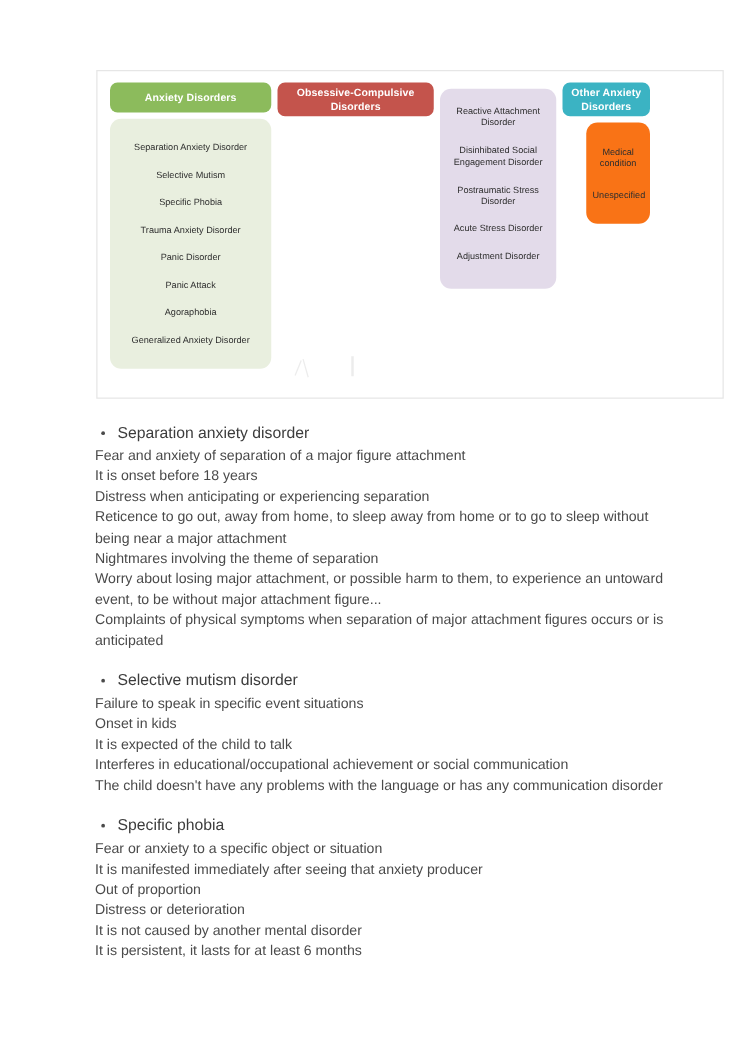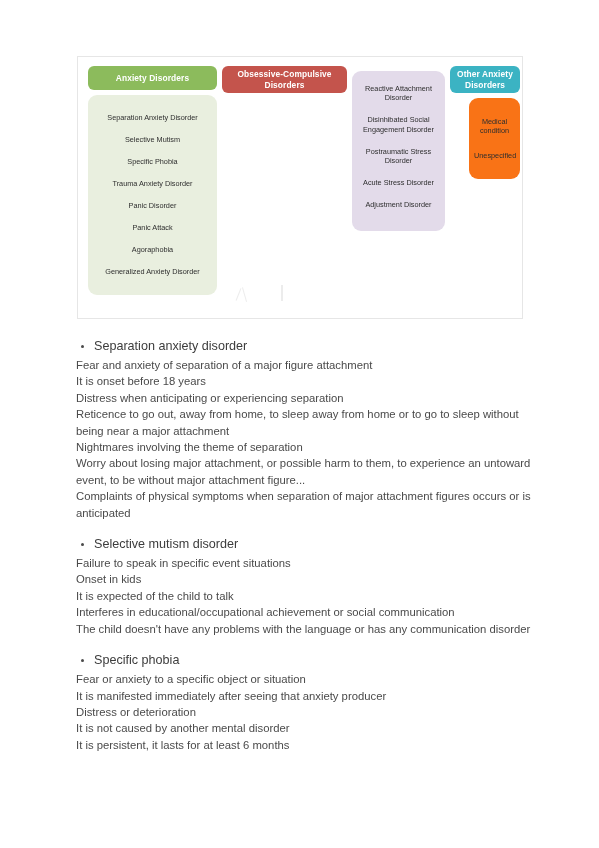--- a/index.html
+++ b/index.html
@@ -14,21 +14,21 @@
     font-family: "Liberation Sans", sans-serif;
     color: #3a3a3a;
     overflow: hidden;
   }
 
   
   #diagram-card {
     position: absolute;
     left: 77px;
     top: 56px;
-    width: 446px;
+    width: 502px;
     height: 263px;
     background: #ffffff;
     border: 1px solid #e6e6e6;
     box-sizing: border-box;
   }
 
   .column {
     position: absolute;
     top: 9px;
   }
@@ -204,18 +204,19 @@
     <div class="note-line">The child doesn't have any problems with the language or has any communication disorder</div>
   </div>
 
   <div class="note-section">
     <div class="note-heading">
       <span class="bullet"></span>
       <span>Specific phobia</span>
     </div>
     <div class="note-line">Fear or anxiety to a specific object or situation</div>
     <div class="note-line">It is manifested immediately after seeing that anxiety producer</div>
+    <div class="note-line">Out of proportion</div>
     <div class="note-line">Distress or deterioration</div>
     <div class="note-line">It is not caused by another mental disorder</div>
     <div class="note-line">It is persistent, it lasts for at least 6 months</div>
   </div>
 
 </div>
 
 </body></html>

